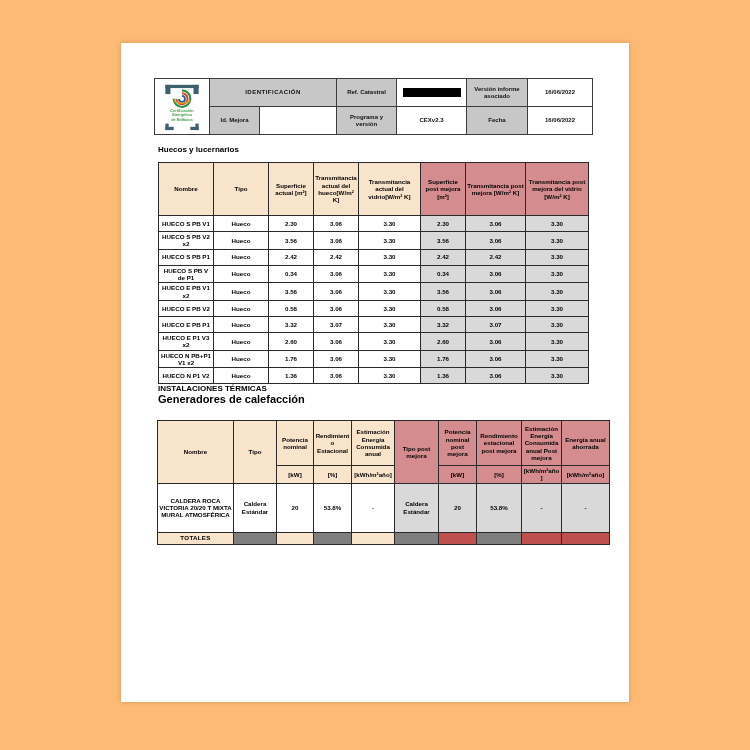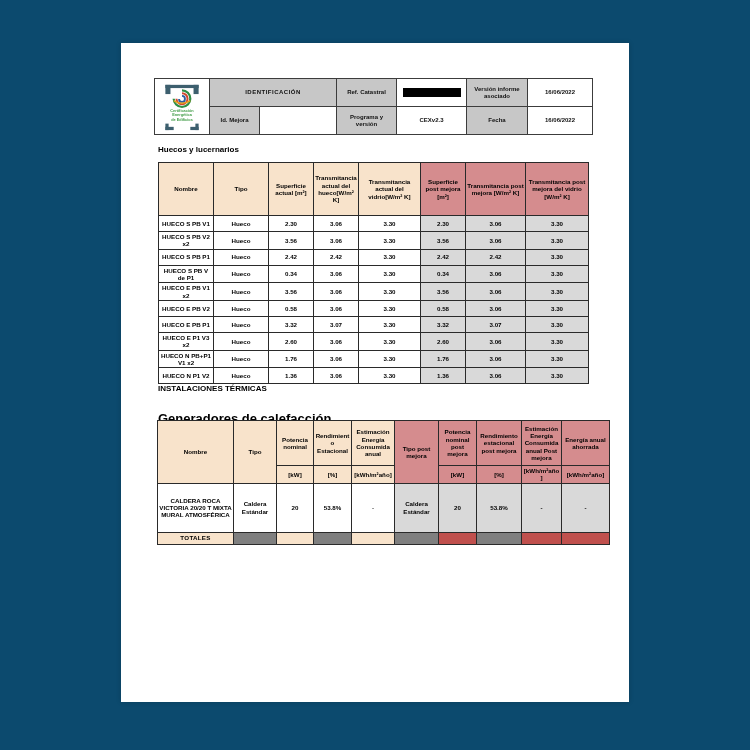--- a/index.html
+++ b/index.html
@@ -1,17 +1,17 @@
 <!DOCTYPE html>
 <html><head>
 <meta charset="utf-8">
 <style>
   html,body{margin:0;padding:0;}
   .canvas{
-    position:relative;width:750px;height:750px;background:#0c4a6e;
+    position:relative;width:750px;height:750px;background:#fdba74;
     font-family:"Liberation Sans",sans-serif;overflow:hidden;
   }
   .page{
     position:absolute;left:121px;top:43px;width:508px;height:659px;
     background:#ffffff;box-shadow:0 0 5px rgba(0,0,0,0.18);
   }
   
   .id-table{
     position:absolute;left:33px;top:35px;width:438px;
     border-collapse:collapse;table-layout:fixed;
@@ -236,21 +236,21 @@
             <td class="cell-cur">3.06</td>
             <td class="cell-cur">3.30</td>
             <td class="cell-post">1.36</td>
             <td class="cell-post">3.06</td>
             <td class="cell-post">3.30</td>
           </tr>
         </tbody>
     </table>
 
     <div class="sec-title" style="top:341px;">INSTALACIONES TÉRMICAS</div>
-    <div class="sec-title" style="top:368px;font-size:13px;">Generadores de calefacción</div>
+    <div class="sec-title" style="top:350px;font-size:11px;">Generadores de calefacción</div>
     <table class="dt" id="gen-table">
       <colgroup>
         <col style="width:76px">
           <col style="width:43px">
           <col style="width:37px">
           <col style="width:38px">
         <col style="width:43px">
           <col style="width:44px">
           <col style="width:38px">
           <col style="width:45px">

